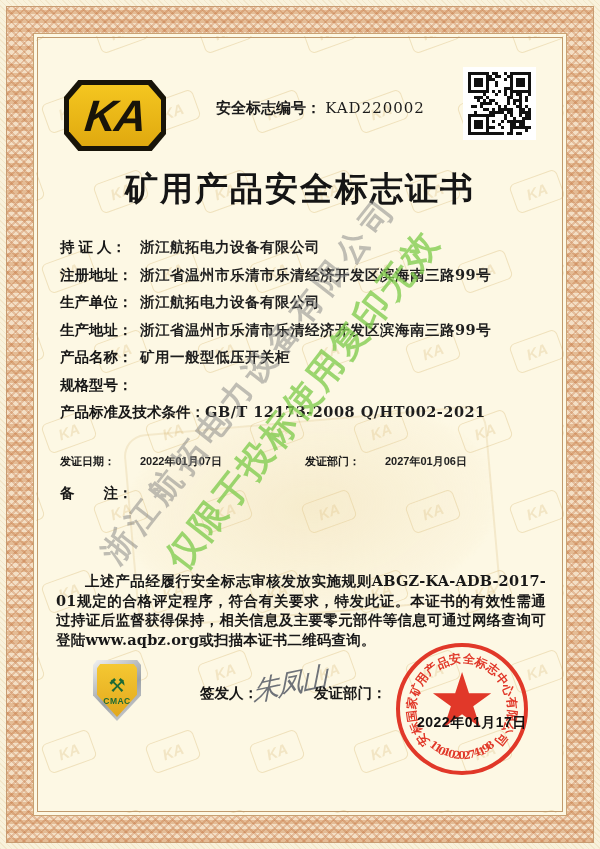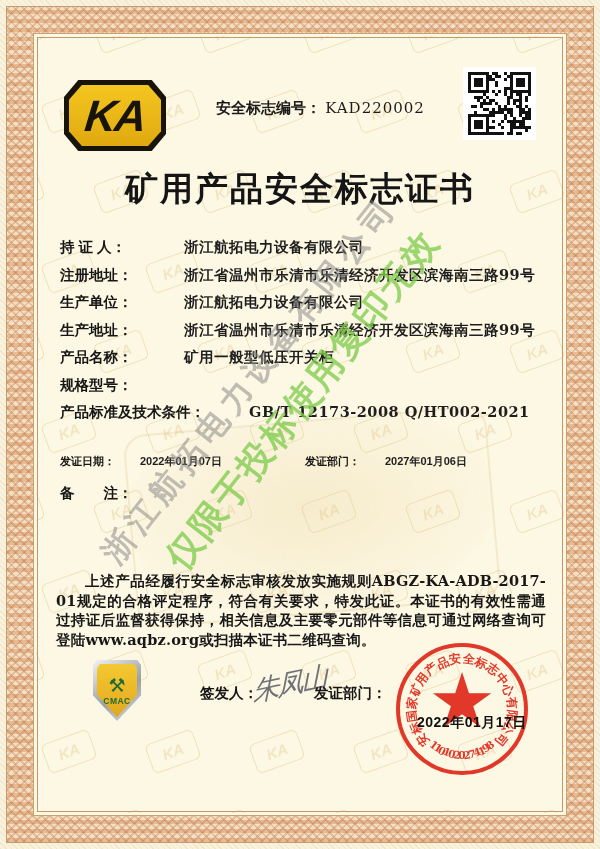--- a/index.html
+++ b/index.html
@@ -60,21 +60,21 @@
   .qr-grid i{display:block;width:3px;height:3px;}
   .qr-grid i.d{background:#111;}
   
   .title{
     position:absolute;left:0;right:0;top:167px;z-index:2;text-align:center;
     font-family:"DejaVu Serif","Liberation Serif",serif;font-weight:900;font-size:33px;
     color:#151515;letter-spacing:2px;
   }
   
   .fields{position:absolute;left:60px;top:240px;width:492px;z-index:2;}
-  .row{display:flex;align-items:flex-start;margin-bottom:13px;font-size:14.5px;line-height:14.5px;gap:44px;}
+  .row{display:flex;align-items:flex-start;margin-bottom:13px;font-size:14.5px;line-height:14.5px;}
   .row .lab{flex:0 0 80px;font-weight:bold;color:#161616;white-space:nowrap;}
   .row .val{font-family:"DejaVu Serif",serif;font-weight:bold;color:#1e1e1e;letter-spacing:.5px;}
   .row.wide .lab{flex:0 0 auto;}
   .row.wide .val{}
   .dates{position:absolute;left:60px;top:454px;width:492px;z-index:2;display:flex;font-size:11px;line-height:14.5px;}
   .dates .lab{font-weight:bold;color:#161616;white-space:nowrap;}
   .dates .val{font-family:Liberation Sans, sans-serif;font-weight:bold;color:#1e1e1e;}
   .dates .v1{width:165px;}
   .dates .l1{width:80px;}
   .dates .l2{width:80px;}

